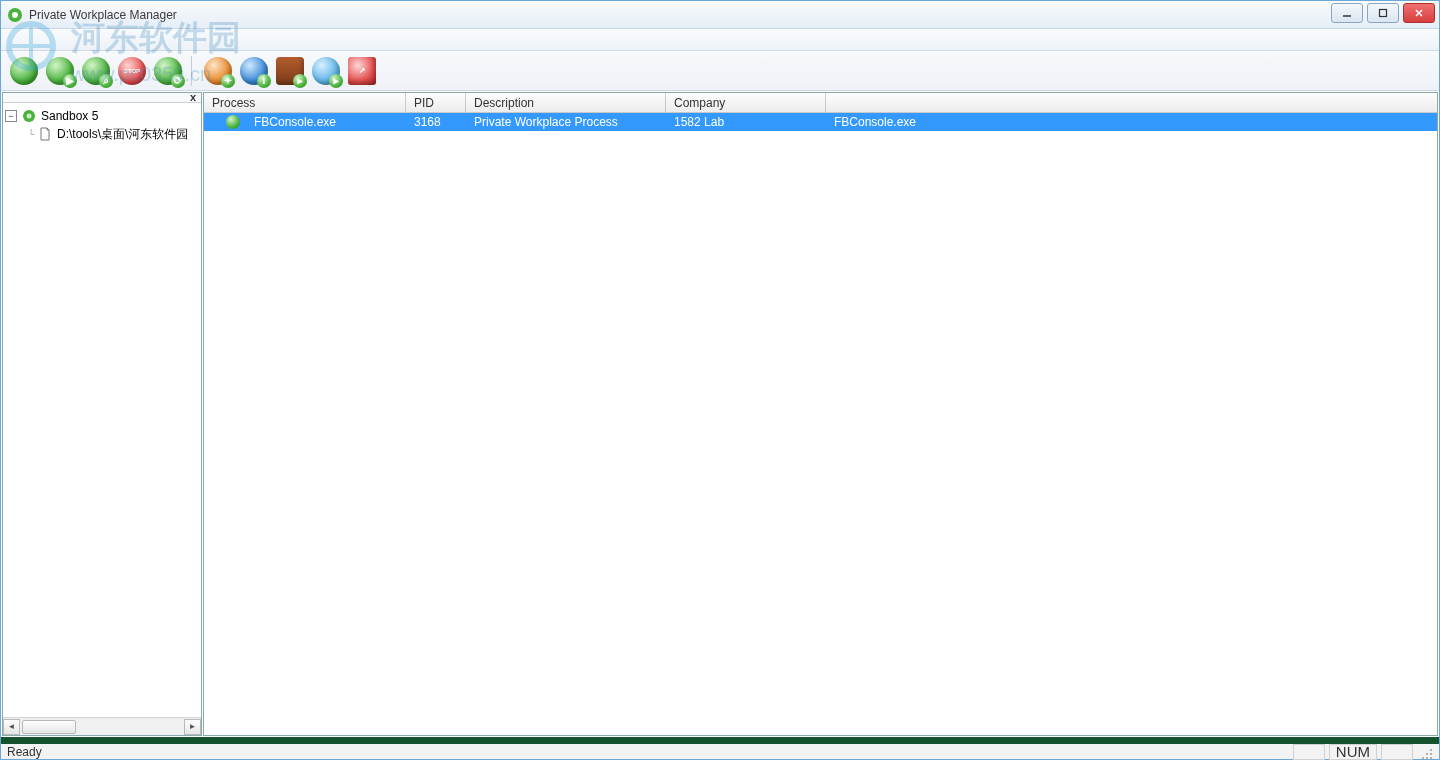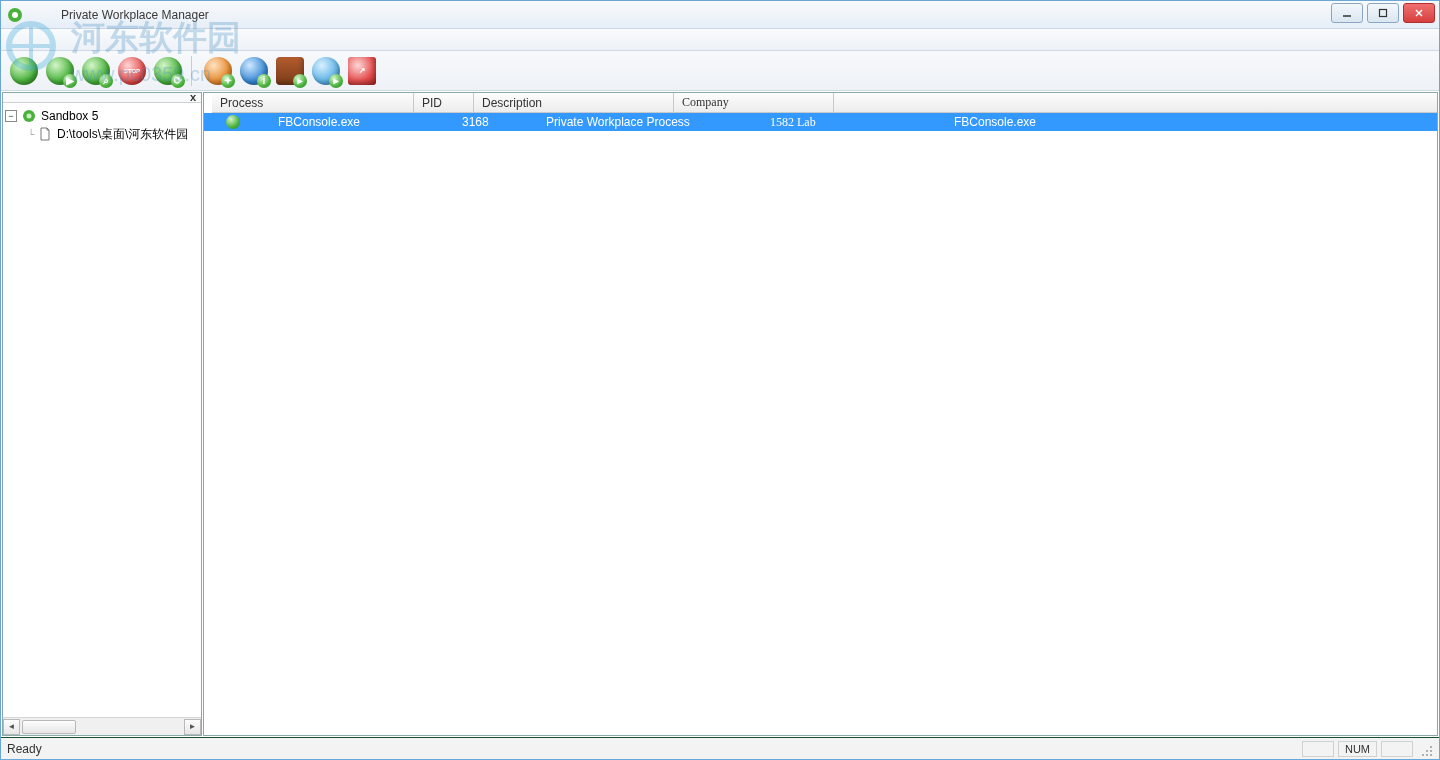--- a/index.html
+++ b/index.html
@@ -2,21 +2,21 @@
 <html><head>
 <meta charset="utf-8">
 <style>
 * { margin:0; padding:0; box-sizing:border-box; }
 html, body { width:1440px; height:760px; overflow:hidden; font-family:"Segoe UI", Tahoma, sans-serif; font-size:12px; background:#fff; }
 
 
 .window-frame { width:1440px; height:760px; border:1px solid #6aa6d6; background:#fff; display:flex; flex-direction:column; position:relative; }
 
 
-.title-bar { height:28px; background:linear-gradient(#f8fafc,#e6eef7); border-bottom:1px solid #c9d6e6; display:flex; align-items:center; padding-left:6px; position:relative;gap:32px; }
+.title-bar { height:28px; background:linear-gradient(#f8fafc,#e6eef7); border-bottom:1px solid #c9d6e6; display:flex; align-items:center; padding-left:6px; position:relative; }
 .title-bar .app-icon { width:16px; height:16px; margin-right:6px; }
 .title-bar .title-text { color:#3a3a3a; }
 .win-btns { position:absolute; right:4px; top:2px; display:flex; }
 .win-btn { width:32px; height:20px; border:1px solid #8aa6c2; border-radius:3px; margin-left:4px; background:linear-gradient(#f3f7fb,#dbe6f2); display:flex; align-items:center; justify-content:center; }
 .win-btn.close { background:linear-gradient(#f07070,#d63e3e); border-color:#b03030; }
 .win-btn svg { width:10px; height:10px; }
 
 
 .menu-bar { height:22px; background:linear-gradient(#f9fbfd,#edf2f8); border-bottom:1px solid #cfd9e5; display:flex; align-items:center; padding-left:8px; }
 .menu-item { padding:0 8px; height:20px; line-height:20px; cursor:default; color:#333;margin-top:36px; }
@@ -47,44 +47,44 @@
 .tree-toggle { width:12px; height:12px; border:1px solid #8a8a8a; display:flex; align-items:center; justify-content:center; font-size:9px; line-height:1; margin-right:4px; background:#fff; color:#333; }
 .tree-dots { width:12px; display:flex; justify-content:center; color:#9a9a9a; font-size:9px; }
 .tree-icon { width:16px; height:16px; margin-right:4px; display:flex; align-items:center; justify-content:center; }
 .tree-icon.box svg, .tree-icon.doc svg { width:14px; height:14px; }
 .tree-scroll { height:18px; border-top:1px solid #d5d5d5; display:flex; align-items:center; background:#f0f0f0; position:relative; }
 .tree-scroll .arrow { width:17px; height:16px; border:1px solid #b9b9b9; background:linear-gradient(#fdfdfd,#e6e6e6); display:flex; align-items:center; justify-content:center; font-size:8px; color:#555; }
 .tree-scroll .thumb { width:54px; height:14px; border:1px solid #b9b9b9; background:linear-gradient(#fdfdfd,#e6e6e6); margin-left:2px; border-radius:2px; }
 
 
 .list-panel { flex:1; border:1px solid #8aa; margin:1px 1px 1px 0; display:flex; flex-direction:column; background:#fff; }
-.list-header { display:flex; height:20px; background:linear-gradient(#fdfdfd,#ececec); border-bottom:1px solid #c9c9c9;margin-left:8px; }
+.list-header { display:flex; height:20px; background:linear-gradient(#fdfdfd,#ececec); border-bottom:1px solid #c9c9c9; }
 .col-h { border-right:1px solid #c9c9c9; padding:0 8px; display:flex; align-items:center; color:#333; }
 .list-body { flex:1; overflow:hidden; }
-.list-row { display:flex; height:18px; align-items:center;gap:24px; }
+.list-row { display:flex; height:18px; align-items:center; }
 .list-row.selected { background:#3399ff; color:#fff; }
 .list-row .cell { padding:0 8px; display:flex; align-items:center; overflow:hidden; white-space:nowrap; }
 .row-iconcell { width:42px; display:flex; justify-content:flex-end; align-items:center; padding-right:6px; }
 .row-iconcell .mini-ball { width:14px; height:14px; border-radius:50%; background:radial-gradient(circle at 35% 30%, #d4f5c9, #4ab23c 60%, #2b7f20); }
 
 
-.status-bar { height:22px; border-top:1px solid #14532d; background:#f3f3f3; display:flex; align-items:center; padding:0 6px; font-size:12px; color:#333; }
+.status-bar { height:22px; border-top:7px solid #14532d; background:#f3f3f3; display:flex; align-items:center; padding:0 6px; font-size:12px; color:#333; }
 .status-spacer { flex:1; }
-.status-cell { border:1px solid #d0d0d0; padding:0 6px; height:16px; line-height:14px; margin-left:4px; min-width:32px; font-size:11px; }
+.status-cell { border:1px solid #d0d0d0; padding:0 6px; height:16px; line-height:14px; margin-left:4px; min-width:32px; font-size:15px; }
 .status-grip { width:16px; height:16px; margin-left:4px; display:flex; align-items:flex-end; justify-content:flex-end; }
 .status-grip svg { width:14px; height:14px; }
 
 
 .watermark { position:absolute; left:0; top:0; pointer-events:none; opacity:.30; }
 
 
 .c-process { width:160px; }
 .c-pid     { width:60px;  }
 .c-desc    { width:200px; }
-.c-company { width:160px;font-family:Liberation Serif, serif; }
+.c-company { width:160px; }
 .c-cmd     { width:320px; }
 
 .c-icon    { width:42px; }
 </style>
 </head>
 <body>
 
 <div class="window-frame">
 
   <div class="title-bar">

